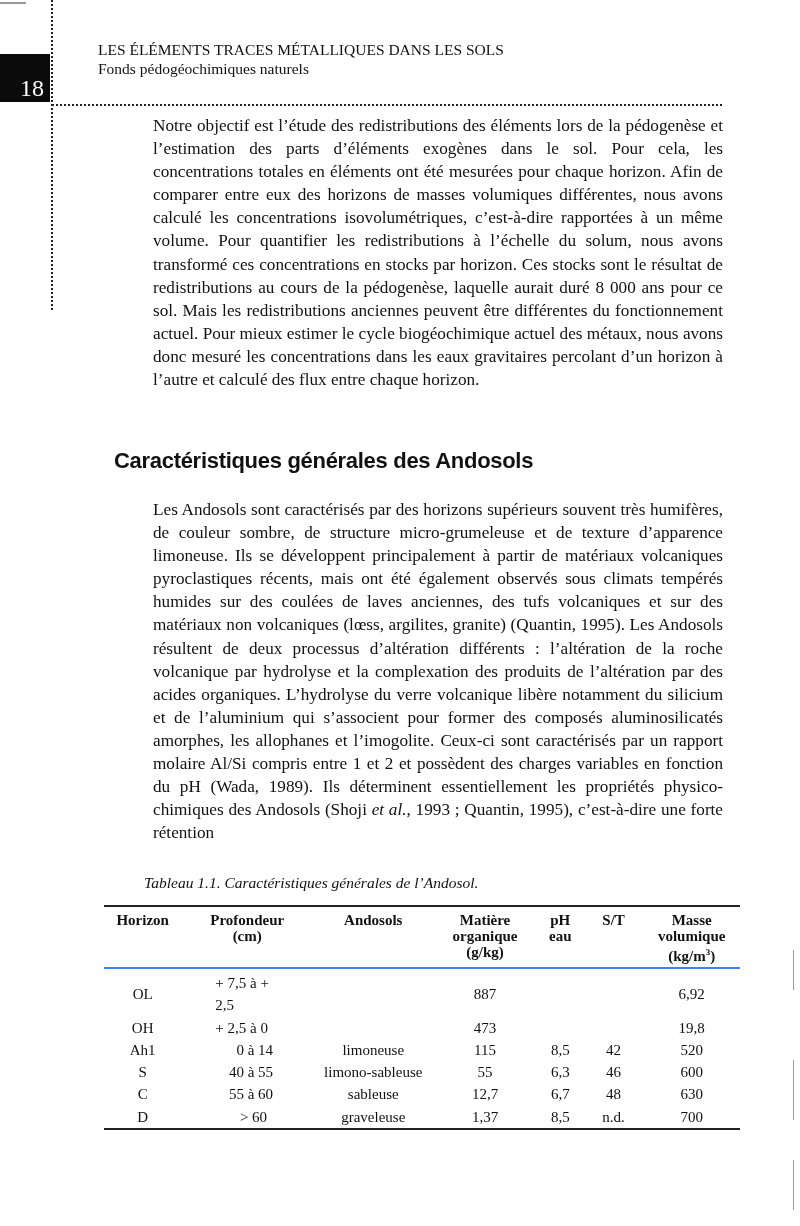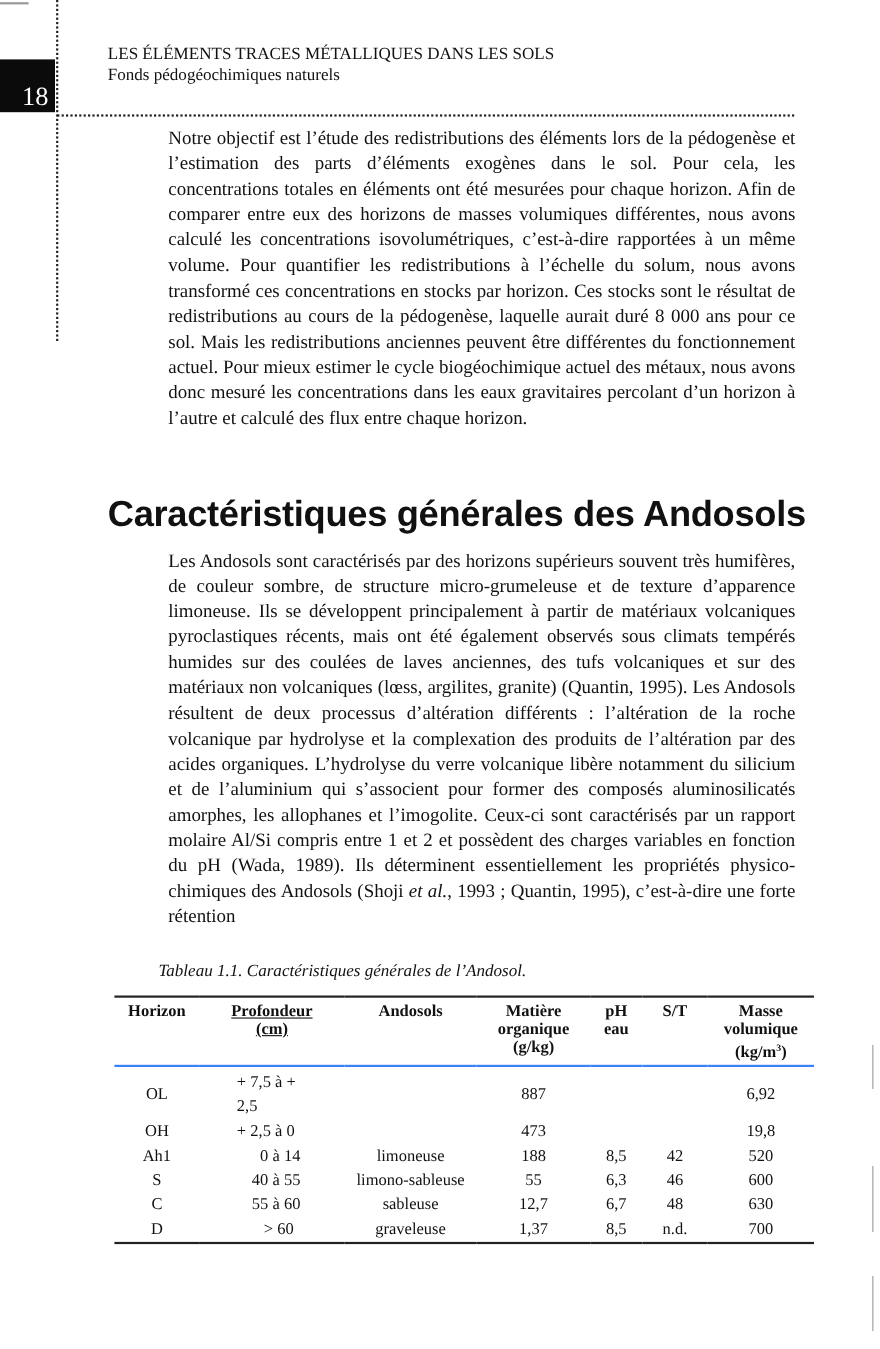--- a/index.html
+++ b/index.html
@@ -11,33 +11,33 @@
     .page-num-box { position: absolute; left: 0; top: 54px; width: 50px; height: 48px; background: #0b0b0b; color: #fff; display: flex; align-items: flex-end; justify-content: flex-end; padding-right: 6px; box-sizing: border-box; font-size: 24px; font-family: "Liberation Serif", serif; }
     .corner-mark { position: absolute; left: 0; top: 2px; width: 26px; height: 2px; background: #999; }
 
     .running-head { position: absolute; left: 98px; top: 40px; font-size: 15.5px; line-height: 19px; }
     .running-head div { white-space: nowrap; }
 
     .para { position: absolute; left: 153px; width: 570px; font-size: 17.2px; line-height: 23.1px; text-align: justify; }
     .para1 { top: 114px; }
     .para2 { top: 498px; }
 
-    .section-title { position: absolute; left: 98px; top: 448px; font-family: "Liberation Sans", "DejaVu Sans", sans-serif; font-weight: bold; font-size: 33px; letter-spacing: -0.3px; }
+    .section-title { position: absolute; left: 114px; top: 448px; font-family: "Liberation Sans", "DejaVu Sans", sans-serif; font-weight: bold; font-size: 22px; letter-spacing: -0.3px; }
 
     .table-caption { position: absolute; left: 104px; top: 874px; font-style: italic; font-size: 15.5px; margin-left: 40px; }
 
     .table-wrap { position: absolute; left: 104px; top: 905px; width: 636px; }
     table { border-collapse: collapse; width: 100%; font-size: 15px; }
     thead tr { border-top: 2px solid #222; border-bottom: 2px solid #3b82f6; }
     tbody tr:last-child { border-bottom: 2px solid #222; }
     th { font-weight: bold; vertical-align: top; padding: 5px 4px 3px 4px; line-height: 16px; text-align: center; }
     td { padding: 0 4px; line-height: 22.3px; text-align: center; }
     tbody tr:first-child td { padding-top: 3px; }
     .c-horizon { width: 72px; }
-    .c-prof { width: 130px; text-decoration: underline; }
+    .c-prof { width: 130px; }
     .c-text { width: 120px; }
     .c-mo { width: 100px; }
     .c-ph { width: 42px; }
     .c-st { width: 56px; }
     .c-mv { width: 92px; }
     .td-prof { text-align: right; padding-right: 40px; }
     .td-prof.left { text-align: left; padding-left: 34px; }
 
     .edge-mark { position: absolute; right: 6px; width: 1px; background: #999; }
   </style>
@@ -94,21 +94,21 @@
         <td></td>
         <td>473</td>
         <td></td>
         <td></td>
         <td>19,8</td>
       </tr>
       <tr>
         <td>Ah1</td>
         <td class="td-prof">0 à 14</td>
         <td>limoneuse</td>
-        <td>188</td>
+        <td>115</td>
         <td>8,5</td>
         <td>42</td>
         <td>520</td>
       </tr>
       <tr>
         <td>S</td>
         <td class="td-prof">40 à 55</td>
         <td>limono-sableuse</td>
         <td>55</td>
         <td>6,3</td>

